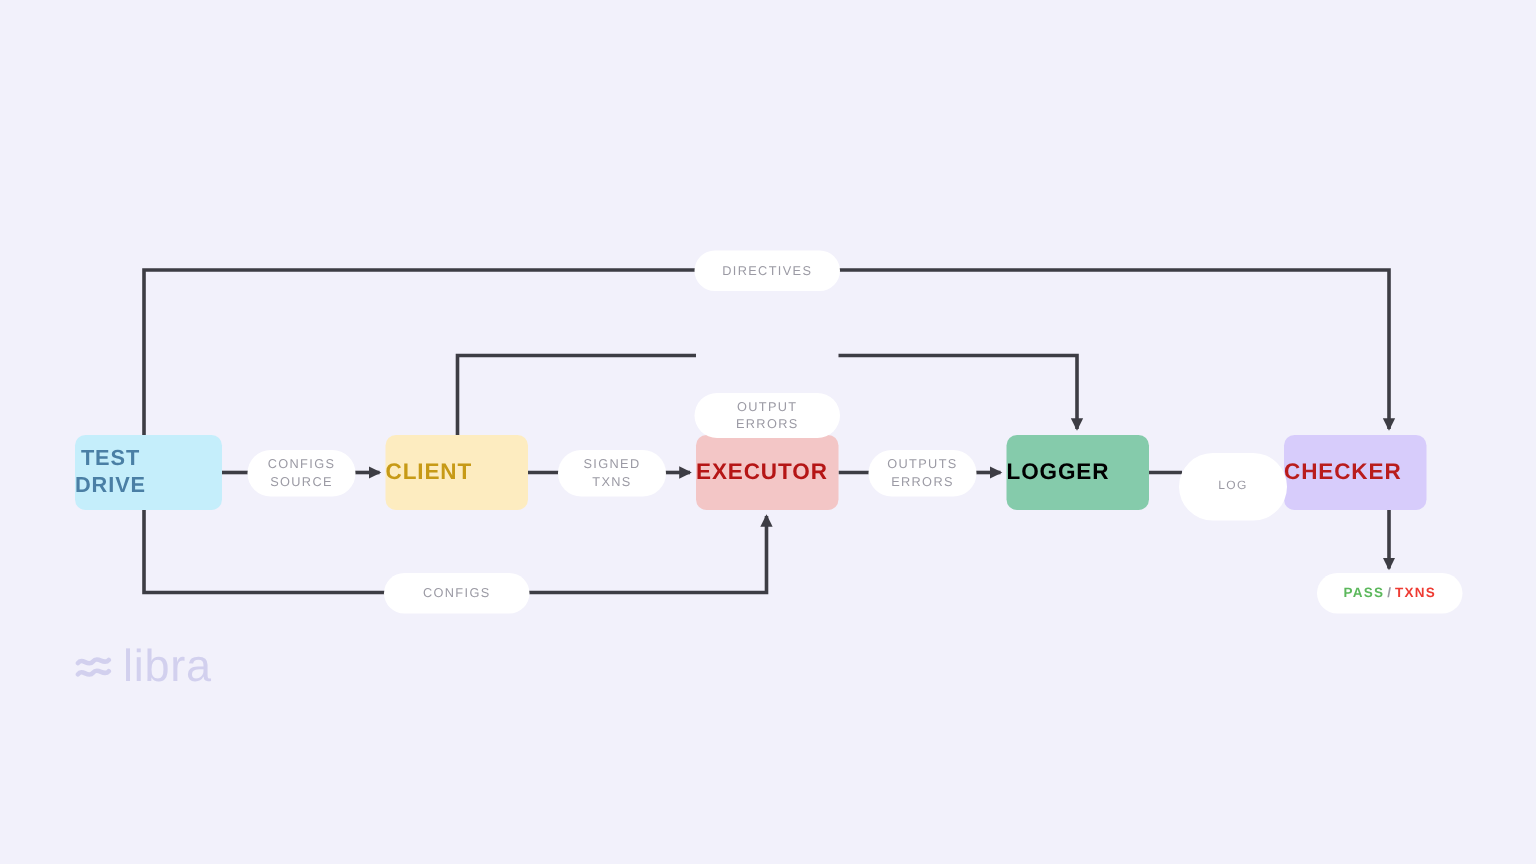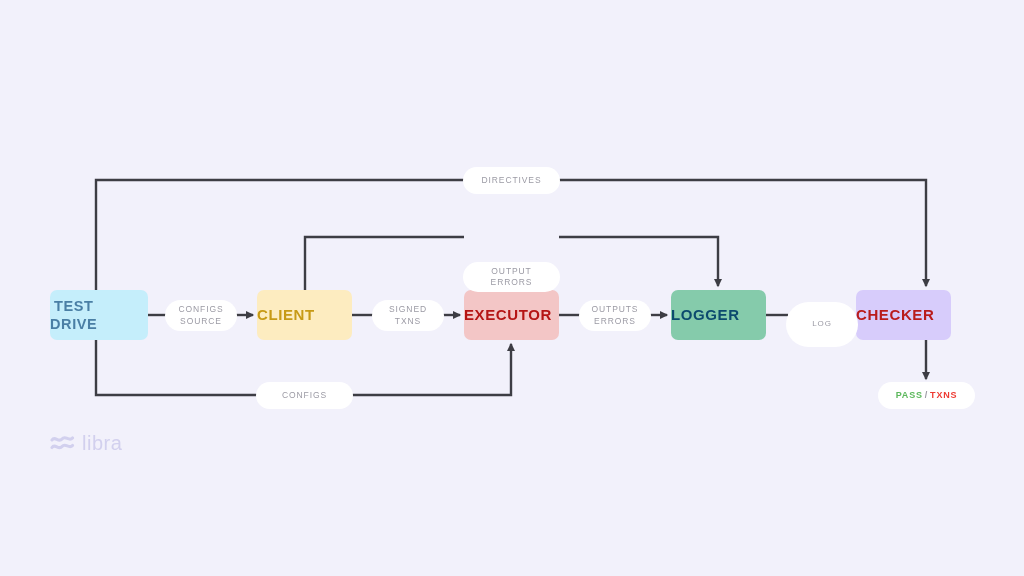--- a/index.html
+++ b/index.html
@@ -52,21 +52,21 @@
 
   
   #logo {
     position: absolute;
     left: 50px; top: 430px;
     display: flex; align-items: center; gap: 6px;
     z-index: 5;
   }
   #logo .mark { display: block; }
   #logo .wordmark {
-    font-size: 20px;
+    font-size: 30px;
     font-weight: 400;
     color: #d2d0ee;
     letter-spacing: 0.5px;
     line-height: 1;
   }
 </style>
 </head>
 <body>
 
 <div id="canvas">
@@ -109,21 +109,21 @@
   </div>
 
   <div class="node" style="left:464px; top:290px; width:95px; height:50px; background:#f3c6c6; color:#b51515;">
     <span>EXECUTOR</span>
   </div>
 
   <div class="node" style="left:257px; top:290px; width:95px; height:50px; background:#fdecc0; color:#c79a16;">
     <span>CLIENT</span>
   </div>
 
-  <div class="node" style="left:671px; top:290px; width:95px; height:50px; background:#85cbab; color:#0c4a6e;">
+  <div class="node" style="left:671px; top:290px; width:95px; height:50px; background:#85cbab; color:#000000;">
     <span>LOGGER</span>
   </div>
 
   <div class="node" style="left:856px; top:290px; width:95px; height:50px; background:#d7ccfb; color:#b91c1c;">
     <span>CHECKER</span>
   </div>
 
   <div class="pill" style="left:165px; top:300px; width:72px; height:31px;">
     <span>
       <span>CONFIGS</span><br>

